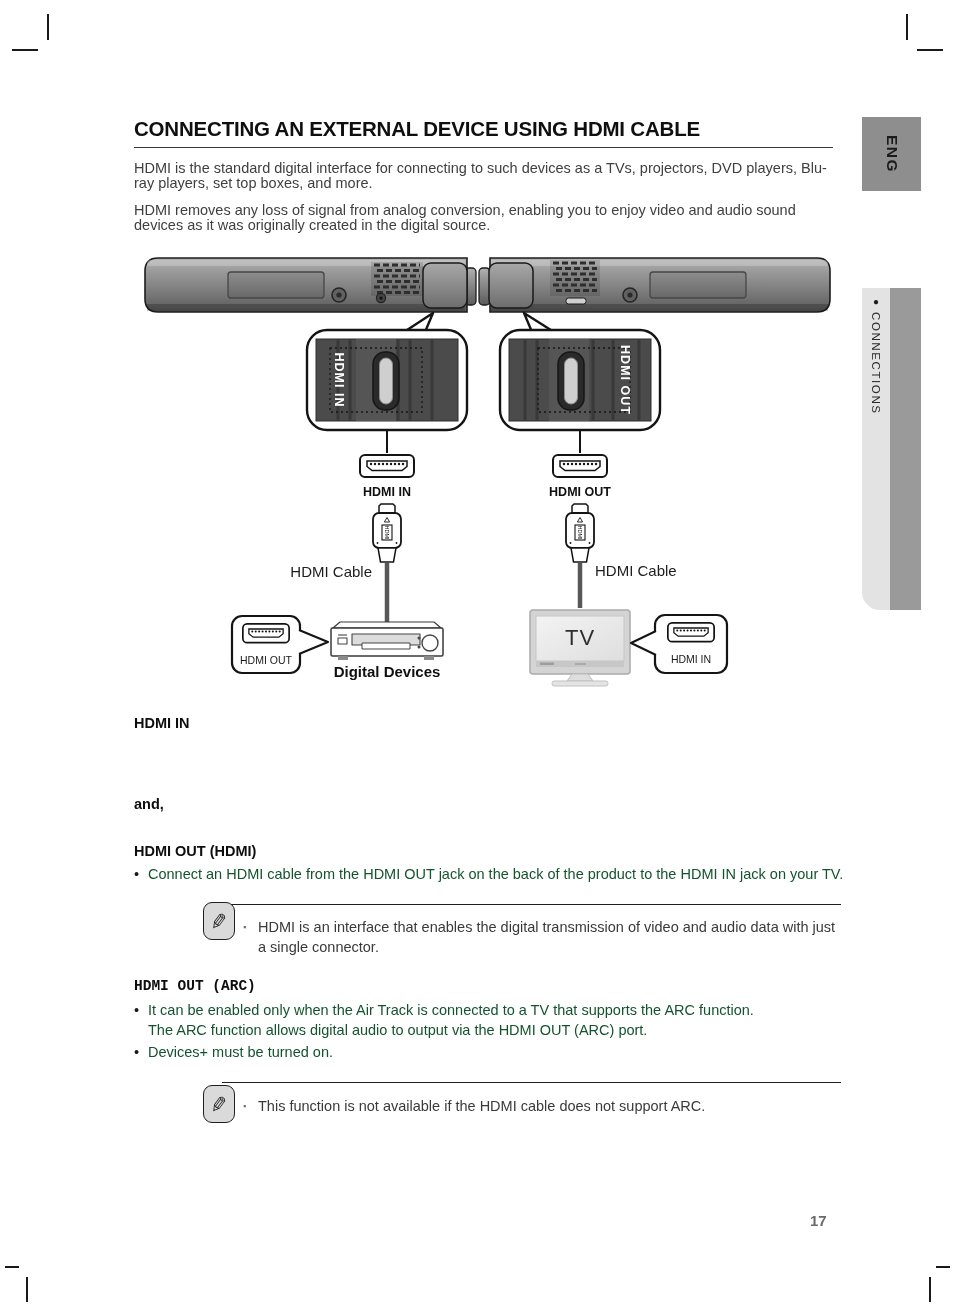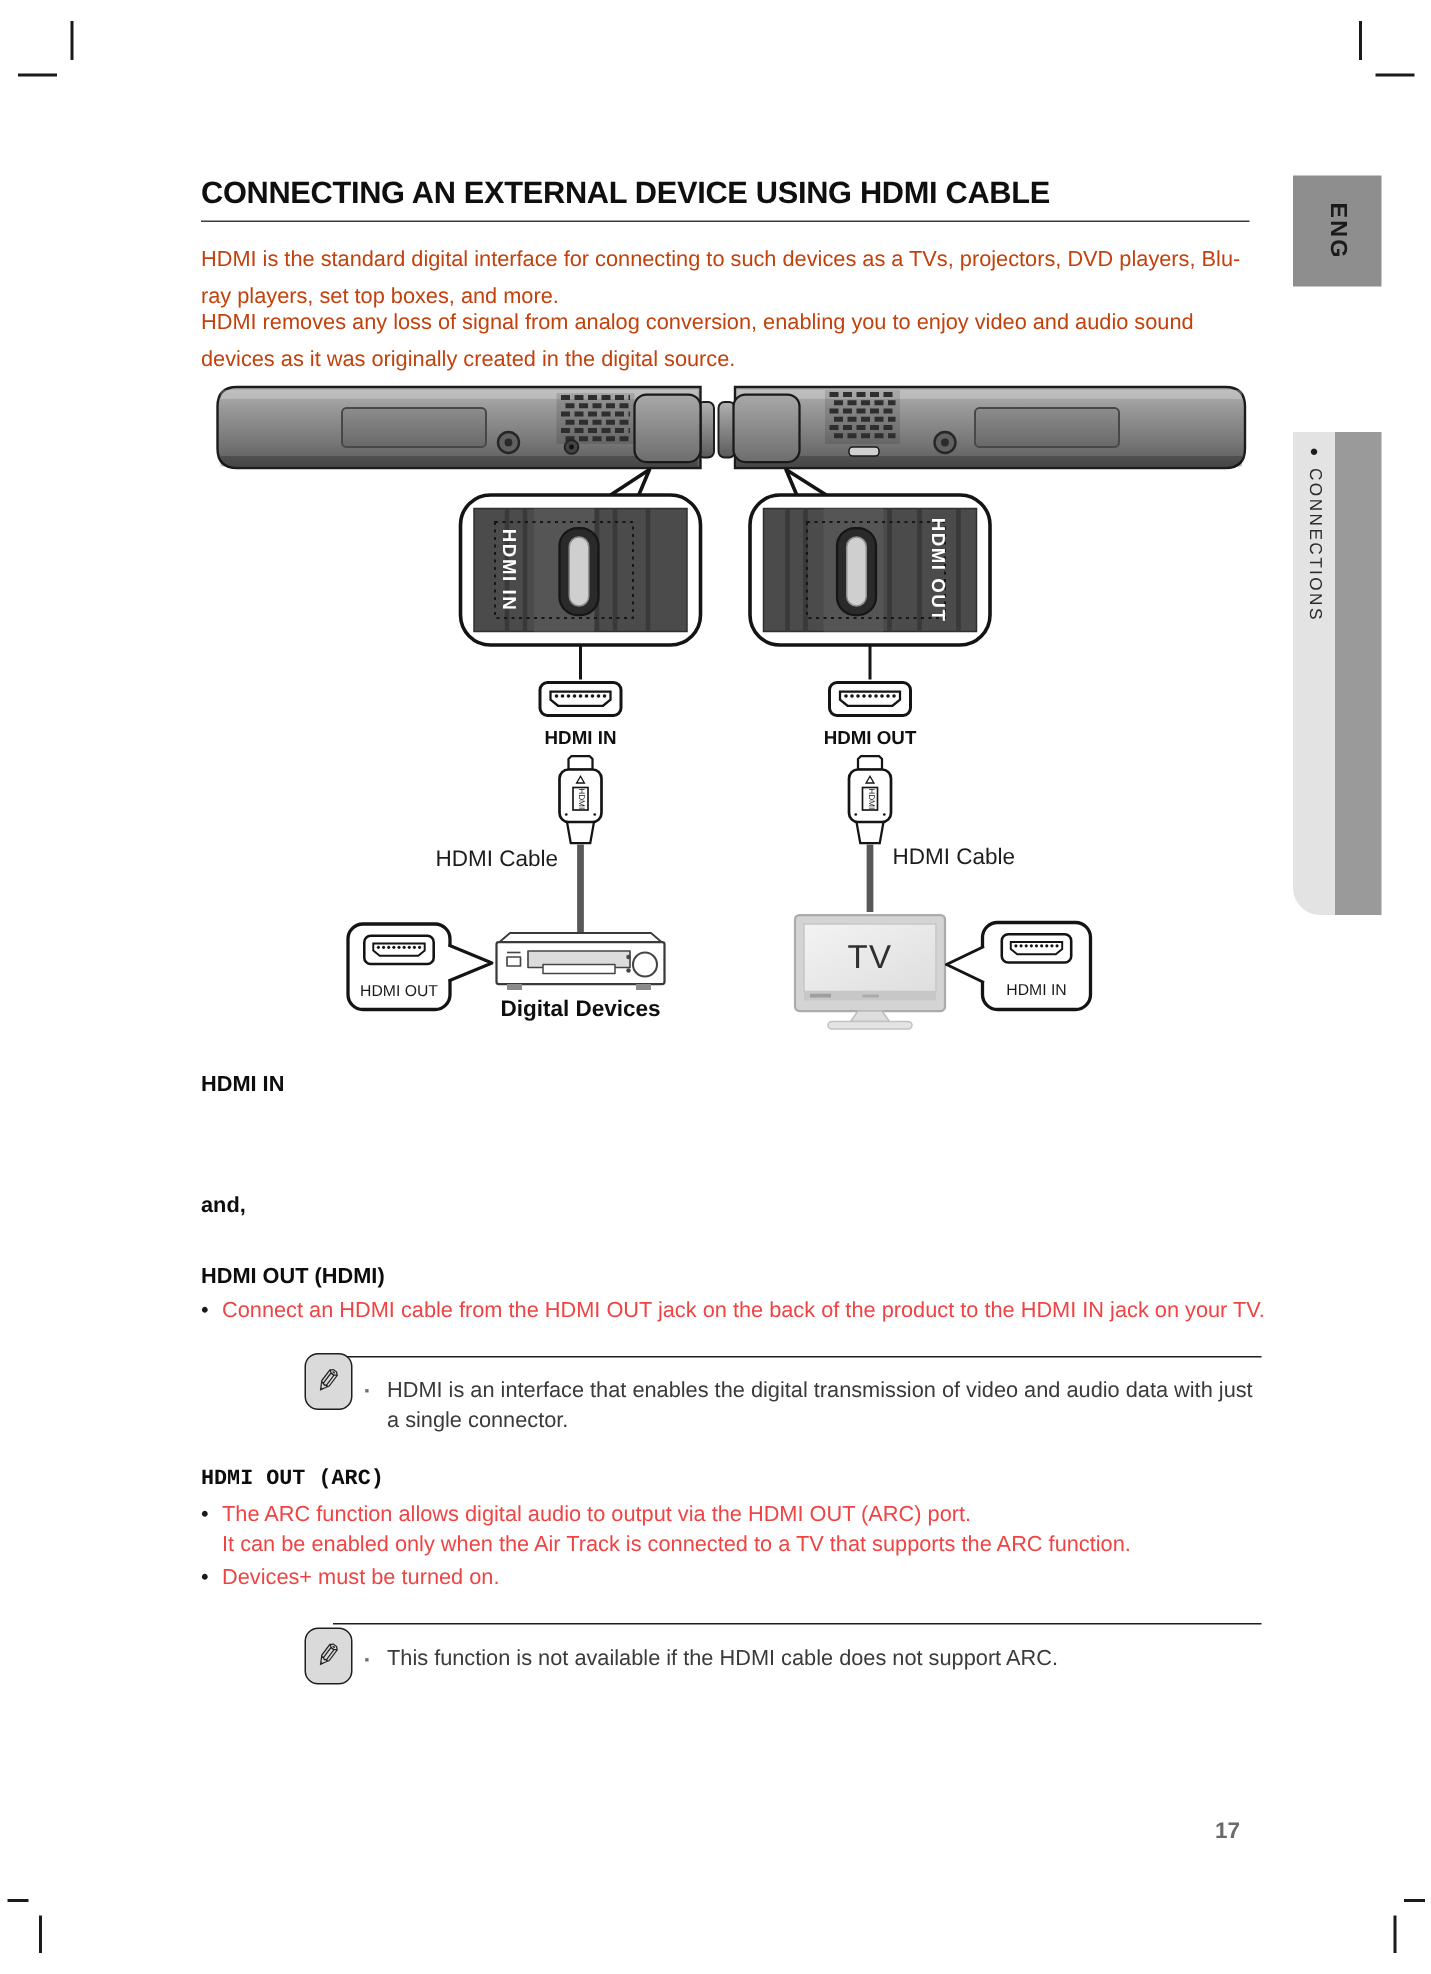--- a/index.html
+++ b/index.html
@@ -4,27 +4,27 @@
 <style>
   html,body{margin:0;padding:0;background:#fff;}
   .page{position:relative;width:954px;height:1316px;background:#ffffff;
         font-family:"Liberation Sans",sans-serif;color:#3a3a3a;overflow:hidden;}
   .crop{position:absolute;background:#1a1a1a;}
 
   
   .title{position:absolute;left:134px;top:117px;width:706px;font-size:20.5px;
          font-weight:bold;color:#0f0f0f;letter-spacing:-0.2px;white-space:nowrap;}
   .title-rule{position:absolute;left:134px;top:147px;width:699px;height:1.4px;background:#3c3c3c;}
-  .body-text{font-size:14.5px;line-height:25px;color:#c2410c;}
+  .body-text{font-size:14.5px;line-height:15px;color:#404040;}
   .abs{position:absolute;}
   .h2{position:absolute;left:134px;font-size:14.5px;font-weight:bold;color:#0d0d0d;}
 
   .bullet-row{position:absolute;left:134px;width:712px;display:flex;}
   .bullet{width:14px;flex:0 0 14px;font-size:14.5px;line-height:19.5px;color:#1a1a1a;}
-  .bullet-text{flex:1;font-size:14.5px;line-height:19.5px;color:#ef4444;}
+  .bullet-text{flex:1;font-size:14.5px;line-height:19.5px;color:#14532d;}
   .line{display:block;}
 
   
   .note-rule{position:absolute;height:1.3px;background:#1f1f1f;left:222px;width:619px;}
   .note-icon{position:absolute;left:203px;width:30px;height:36px;background:#dadada;
              border:1.7px solid #1f1f1f;border-radius:9px;display:flex;align-items:center;
              justify-content:center;}
   .pencil-glyph{display:inline-block;transform:scaleX(-1) rotate(8deg);font-size:21px;color:#1f1f1f;line-height:1;}
   .pencil-glyph::before{content:"\270E";}
   .note-body{position:absolute;left:243px;width:600px;display:flex;font-size:14.5px;line-height:19.5px;}
@@ -264,22 +264,22 @@
   </div>
   <div class="note-body" style="top:918px;">
     <span class="sq">▪</span>
     <span>HDMI is an interface that enables the digital transmission of video and audio data with just a single connector.</span>
   </div>
 
   <div class="h2" style="top:978px;font-family:Liberation Mono, monospace;">HDMI OUT (ARC)</div>
   <div class="bullet-row" style="top:1001px;">
     <span class="bullet">•</span>
     <div class="bullet-text">
+      <span class="line">It can be enabled only when the Air Track is connected to a TV that supports the ARC function.</span>
       <span class="line">The ARC function allows digital audio to output via the HDMI OUT (ARC) port.</span>
-      <span class="line">It can be enabled only when the Air Track is connected to a TV that supports the ARC function.</span>
     </div>
   </div>
   <div class="bullet-row" style="top:1043px;">
     <span class="bullet">•</span>
     <div class="bullet-text">Devices+ must be turned on.</div>
   </div>
 
   <div class="note-rule" style="top:1082px;"></div>
   <div class="note-icon" style="top:1085px;">
     <span class="pencil-glyph"></span>

